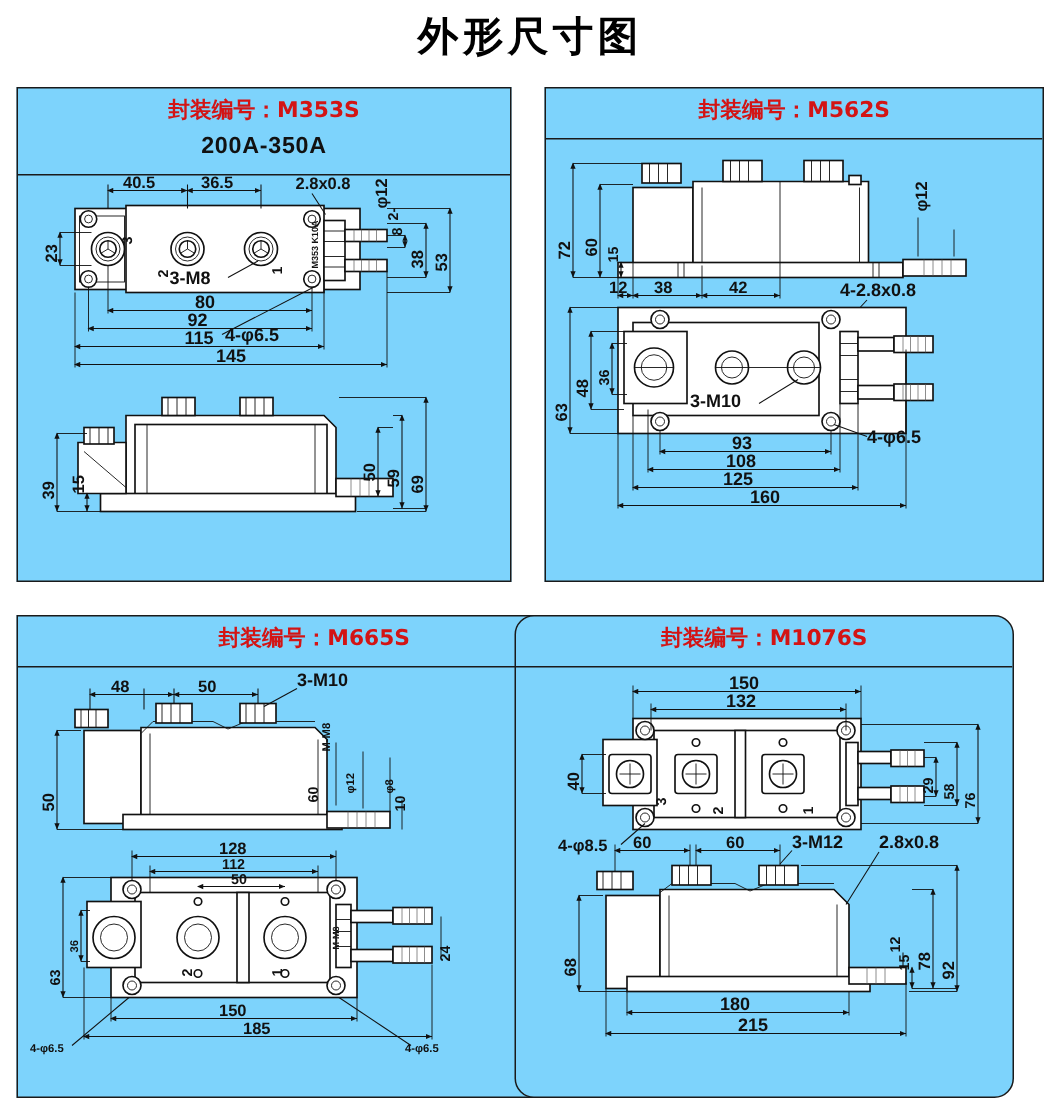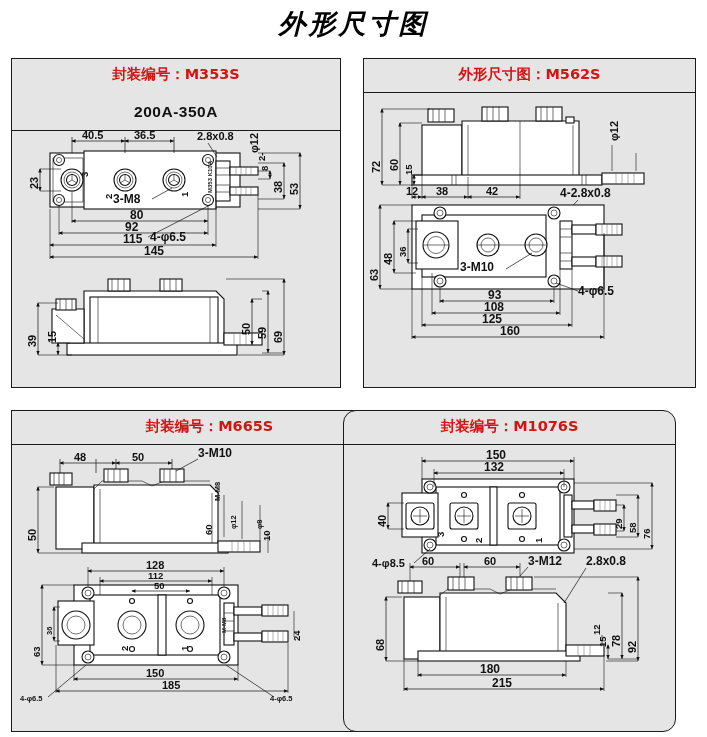--- a/index.html
+++ b/index.html
@@ -16,32 +16,31 @@
     overflow: hidden;
   }
   #page-title {
     text-align: center;
     font-size: 27px;
     font-weight: bold;
     color: #000000;
     letter-spacing: 3px;
     padding-top: 6px;
     font-family: "DejaVu Sans", "Liberation Sans", sans-serif;
-    font-style: italic;
   }
   .grid {
     position: absolute;
     top: 55px; left: 0;
     width: 707px;
     height: 682px;
   }
   .panel {
     position: absolute;
     border: 1.5px solid #1a1a1a;
-    background: #e5e5e5;
+    background: #7dd3fc;
     overflow: hidden;
   }
   .p1 { left: 11px;  top: 3px;   width: 330px; height: 330px; }
   .p2 { left: 363px; top: 3px;   width: 333px; height: 330px; }
   .p3 { left: 11px;  top: 355px; width: 397px; height: 322px; }
   .p4 { left: 343px; top: 355px; width: 333px; height: 322px; border-radius: 13px; }
 
   .panel-head {
     border-bottom: 1.5px solid #1a1a1a;
     padding: 6px 0 7px 0;
@@ -53,21 +52,21 @@
     color: #d31414;
     font-family: "DejaVu Sans", "Liberation Sans", sans-serif;
     line-height: 1.35;
   }
   .amp-line {
     font-size: 15.5px;
     font-weight: bold;
     color: #111111;
     letter-spacing: 0.5px;
     line-height: 1.45;
-    margin-top: 16px;
+    margin-top: 2px;
   }
   .drawing { width: 100%; }
   svg { display: block; }
   .ol-f { fill: #ffffff; stroke: #111111; stroke-width: 1.1; }
   .thin { fill: none; stroke: #111111; stroke-width: 0.6; }
   .dim { fill: none; stroke: #111111; stroke-width: 0.7; }
   .lead { fill: none; stroke: #111111; stroke-width: 0.7; }
   .hatch { fill: none; stroke: #555555; stroke-width: 0.45; }
   text {
     font-family: "Liberation Sans", sans-serif;
@@ -241,21 +240,21 @@
             <path class="dim" d="M272,148 L272,224" marker-start="url(#arS)" marker-end="url(#ar)"></path>
             <text class="t10" transform="translate(270,212) rotate(-90)">69</text>
             <path class="thin" d="M250,160 L256,160 M250,222 L272,222 M214,148 L272,148 M250,168 L240,168 M226,224 L272,224"></path>
           </g>
         </svg>
       </div>
     </div>
 
     <div class="panel p2">
       <div class="panel-head">
-        <div class="code-line">外形尺寸图：M562S</div>
+        <div class="code-line">封装编号：M562S</div>
       </div>
       <div class="drawing">
         <svg width="330" height="270" viewBox="0 0 330 270">
 
           <g>
             <rect class="ol-f" x="58" y="32" width="40" height="56"></rect>
             <path class="ol-f" d="M98,28 L215,28 L215,88 L98,88 Z"></path>
             <path class="thin" d="M104,32 L104,84 M209,32 L209,84"></path>
 
             <rect class="ol-f" x="48" y="82" width="190" height="10"></rect>

